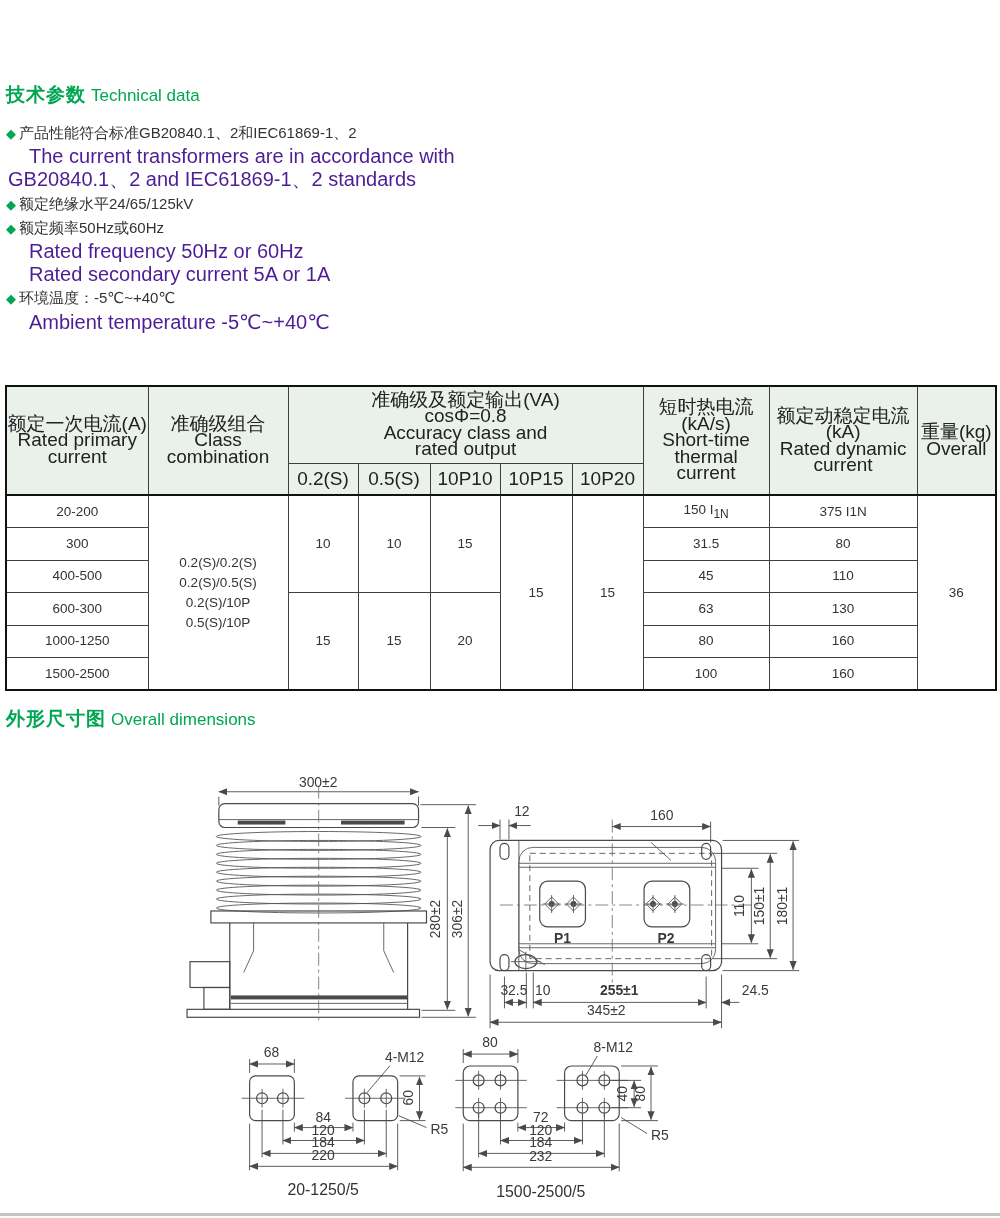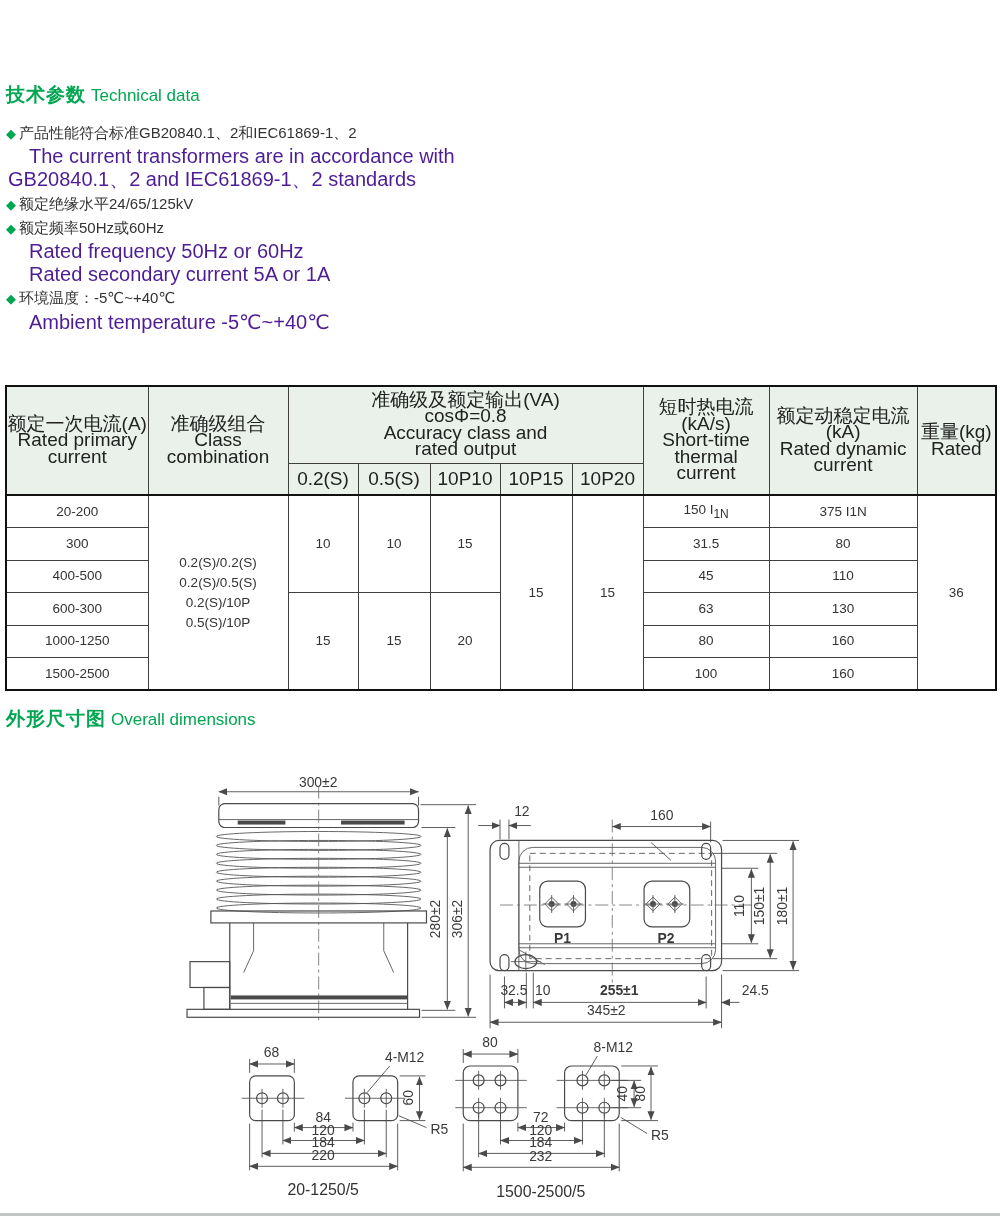--- a/index.html
+++ b/index.html
@@ -101,21 +101,21 @@
           <div>thermal current</div>
         </th>
         <th rowspan="2">
           <div>额定动稳定电流</div>
           <div>(kA)</div>
           <div>Rated dynamic</div>
           <div>current</div>
         </th>
         <th rowspan="2">
           <div>重量(kg)</div>
-          <div>Rated</div>
+          <div>Overall</div>
         </th>
       </tr>
       <tr class="h2">
         <th>0.2(S)</th>
         <th>0.5(S)</th>
         <th>10P10</th>
         <th>10P15</th>
         <th>10P20</th>
       </tr>
     </thead>

